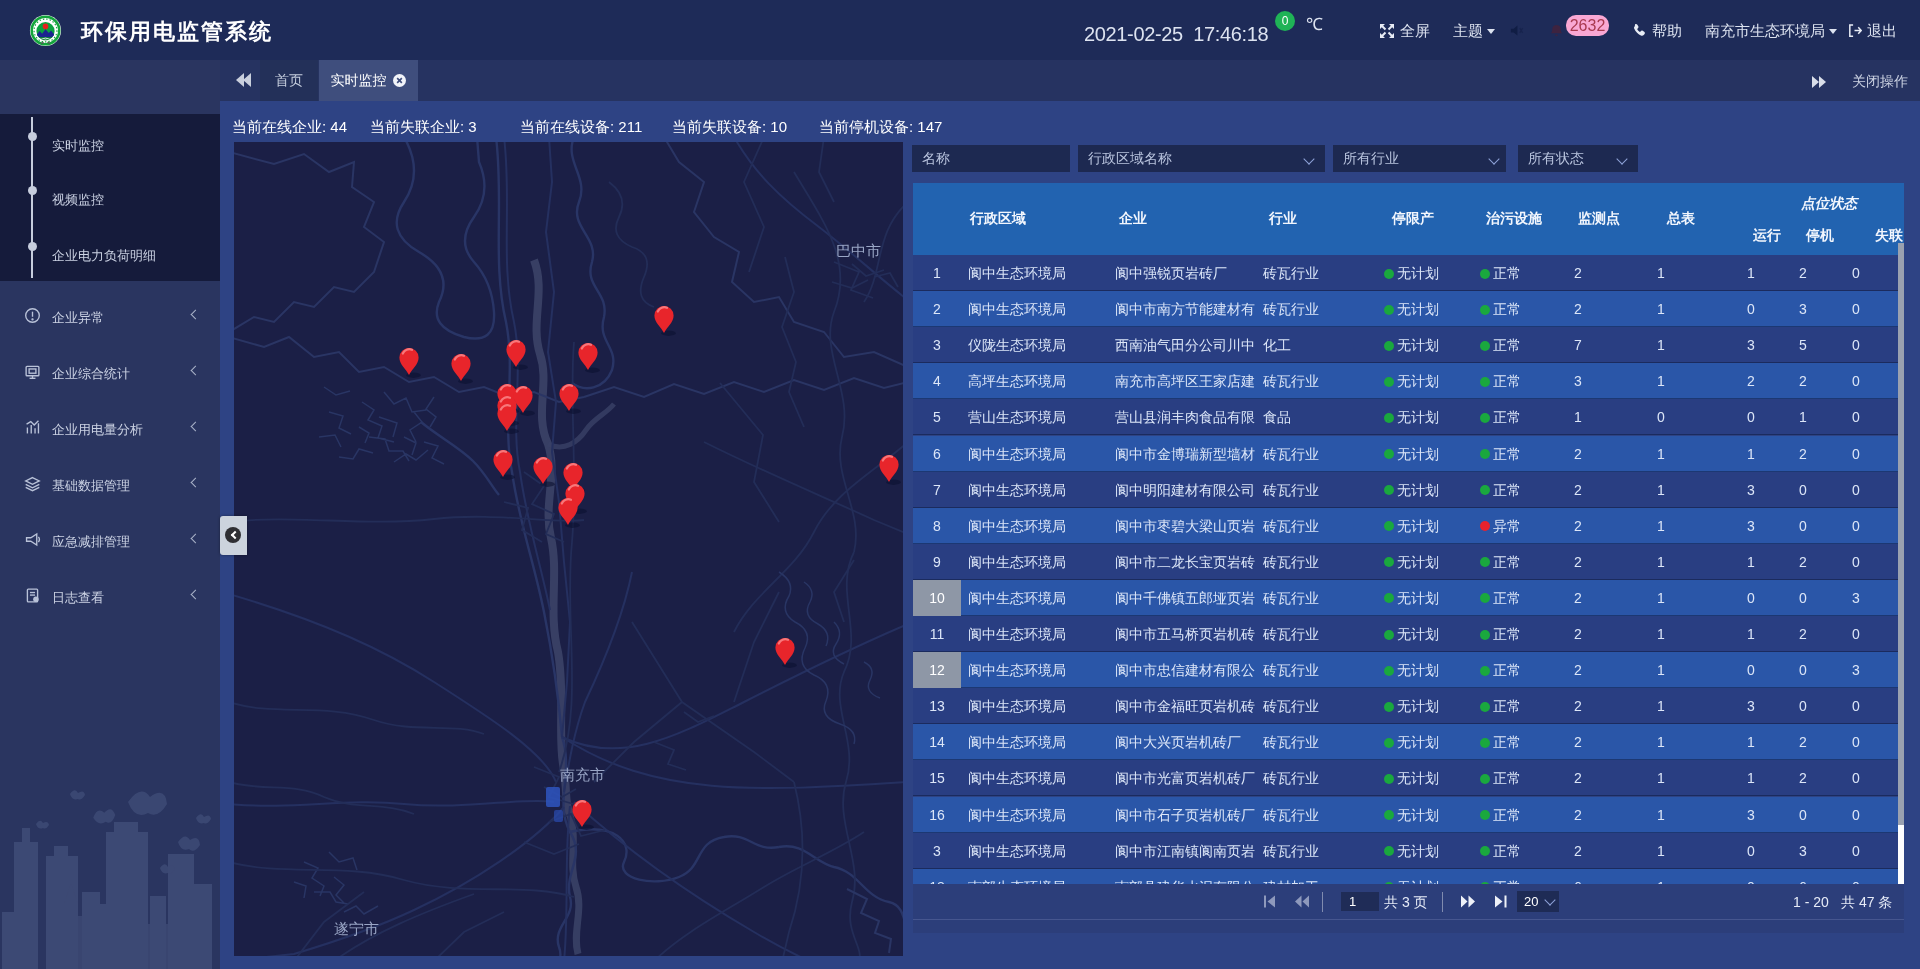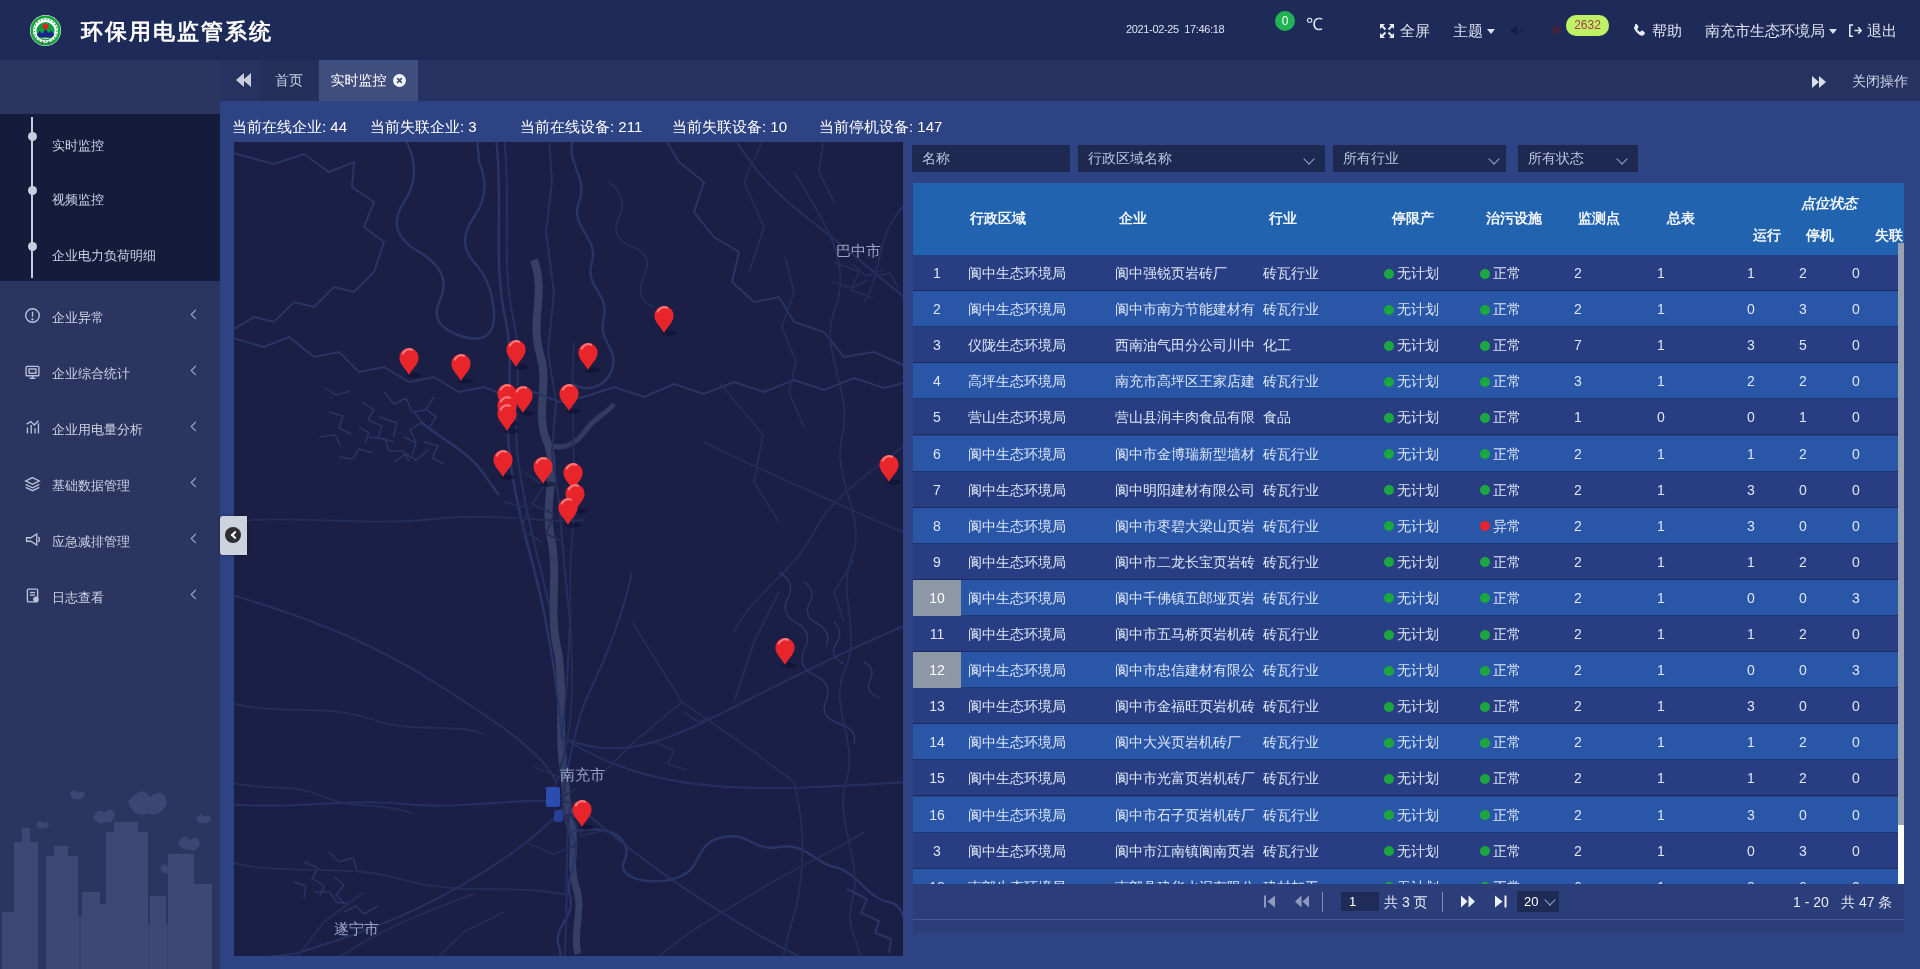--- a/index.html
+++ b/index.html
@@ -2,21 +2,21 @@
 <html><head><meta charset="utf-8">
 <style>
 *{margin:0;padding:0;box-sizing:border-box;font-family:"Liberation Sans",sans-serif}
 html,body{width:1920px;height:969px;overflow:hidden;background:#2e4384;position:relative}
 
 #hdr{position:absolute;left:0;top:0;width:1920px;height:60px;background:#1e2b58}
 #hdr .title{position:absolute;left:81px;top:17px;font-size:22px;font-weight:bold;color:#fff;letter-spacing:2px}
 .hitem{position:absolute;top:22px;font-size:15px;color:#dde3f0;white-space:nowrap}
 .caret{display:inline-block;width:0;height:0;border-left:4.5px solid transparent;border-right:4.5px solid transparent;border-top:5px solid #dde3f0;vertical-align:2px;margin-left:4px}
 #temp0{position:absolute;left:1275px;top:11px;width:20px;height:20px;border-radius:50%;background:#1fb356;color:#fff;font-size:12px;text-align:center;line-height:20px}
-#badge{position:absolute;left:1566px;top:15px;width:43px;height:21px;border-radius:10px;background:#bef264;color:#a93a50;font-size:12px;text-align:center;line-height:21px}
+#badge{position:absolute;left:1566px;top:15px;width:43px;height:21px;border-radius:10px;background:#f9a8d4;color:#a93a50;font-size:16px;text-align:center;line-height:21px}
 
 #side{position:absolute;left:0;top:60px;width:220px;height:909px;background:#2a3560;overflow:hidden}
 #side .top{position:absolute;left:0;top:0;width:220px;height:55px}
 #subbg{position:absolute;left:0;top:54px;width:220px;height:167px;background:#151b3b}
 #subbg .vline{position:absolute;left:31px;top:3px;width:1.5px;height:161px;background:#c6cddd}
 .bullet{position:absolute;left:27.5px;width:9px;height:9px;border-radius:50%;background:#c6cddd}
 .stext{position:absolute;left:52px;font-size:13px;color:#ccd3e4}
 .mitem{position:absolute;left:0;width:220px;height:56px;color:#ccd3e4}
 .mtext{position:absolute;left:52px;top:21px;font-size:13px}
 .chev-l{position:absolute;right:21px;top:23px;width:7px;height:7px;border-left:1.7px solid #aab3c9;border-bottom:1.7px solid #aab3c9;transform:rotate(45deg)}
@@ -96,21 +96,21 @@
 <circle cx="17" cy="12.8" r="2.9" fill="#e81f1e"></circle>
 <path d="M7 22.5 l4-5 2.5 2.8 3.5-4.6 3.4 3.8 2.3-2.5 4.3 5.5 z" fill="#1c2490"></path>
 <rect x="6" y="21.6" width="22" height="2.4" fill="#1c2490"></rect>
 <rect x="6" y="24" width="22" height="5" fill="#0a7a34"></rect>
 <path d="M8 24.8 q 4.5 2.4 9 0 q 4.5 2.4 9 0" stroke="#fff" stroke-width="0.9" fill="none"></path>
 <path d="M9.5 26.8 q 4 2 7.5 0 q 4 2 7.5 0" stroke="#fff" stroke-width="0.9" fill="none"></path>
 </g>
 <path d="M12.5 30.5 l2.5-1.3 M19 29.2 l2.5 1.1" stroke="#555" stroke-width="1.3"></path>
 </svg>
   <span class="title">环保用电监管系统</span>
-  <span class="hitem" style="left:1126px;font-size:11px;top:23px;letter-spacing:-0.35px">2021-02-25&nbsp; 17:46:18</span>
+  <span class="hitem" style="left:1084px;font-size:20px;top:23px;letter-spacing:-0.35px">2021-02-25&nbsp; 17:46:18</span>
   <div id="temp0">0</div>
   <span class="hitem" style="left:1306px;font-size:17px;top:12px">℃</span>
   <svg width="16" height="16" viewBox="0 0 16 16" style="position:absolute;left:1379px;top:23px" fill="#e8ecf5">
       <path d="M1 1 h5 l-1.8 1.8 3 3 -1.4 1.4 -3-3 L1 6 Z"></path>
       <path d="M15 1 v5 l-1.8-1.8 -3 3 -1.4-1.4 3-3 L10 1 Z"></path>
       <path d="M1 15 v-5 l1.8 1.8 3-3 1.4 1.4 -3 3 L6 15 Z"></path>
       <path d="M15 15 h-5 l1.8-1.8 -3-3 1.4-1.4 3 3 L15 10 Z"></path>
     </svg>
     <span class="hitem" style="left:1400px">全屏</span>
   <span class="hitem" style="left:1453px">主题<span class="caret"></span></span>

